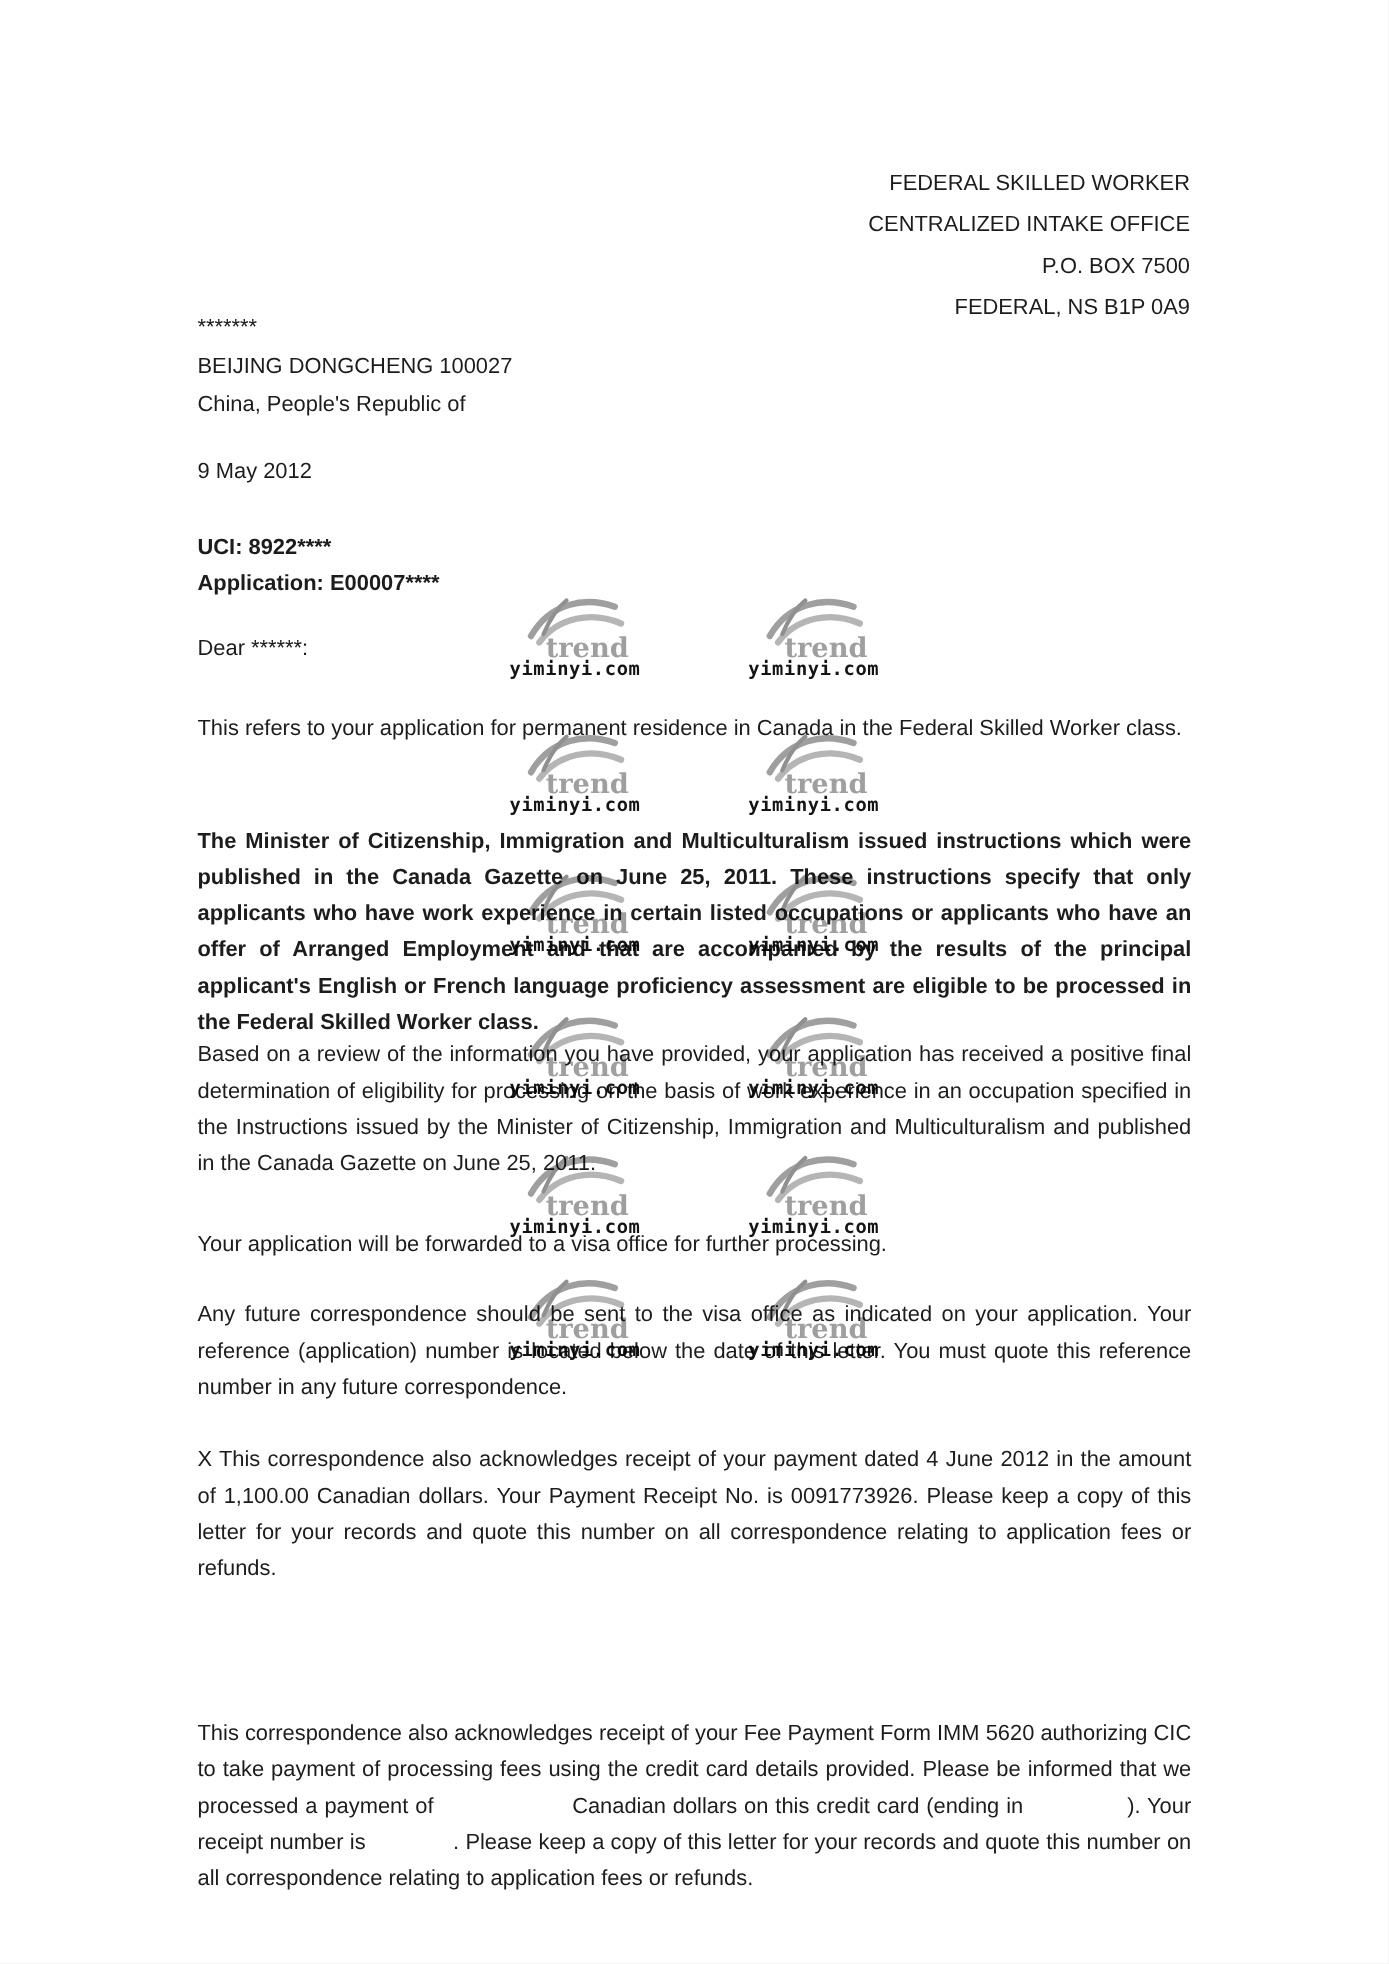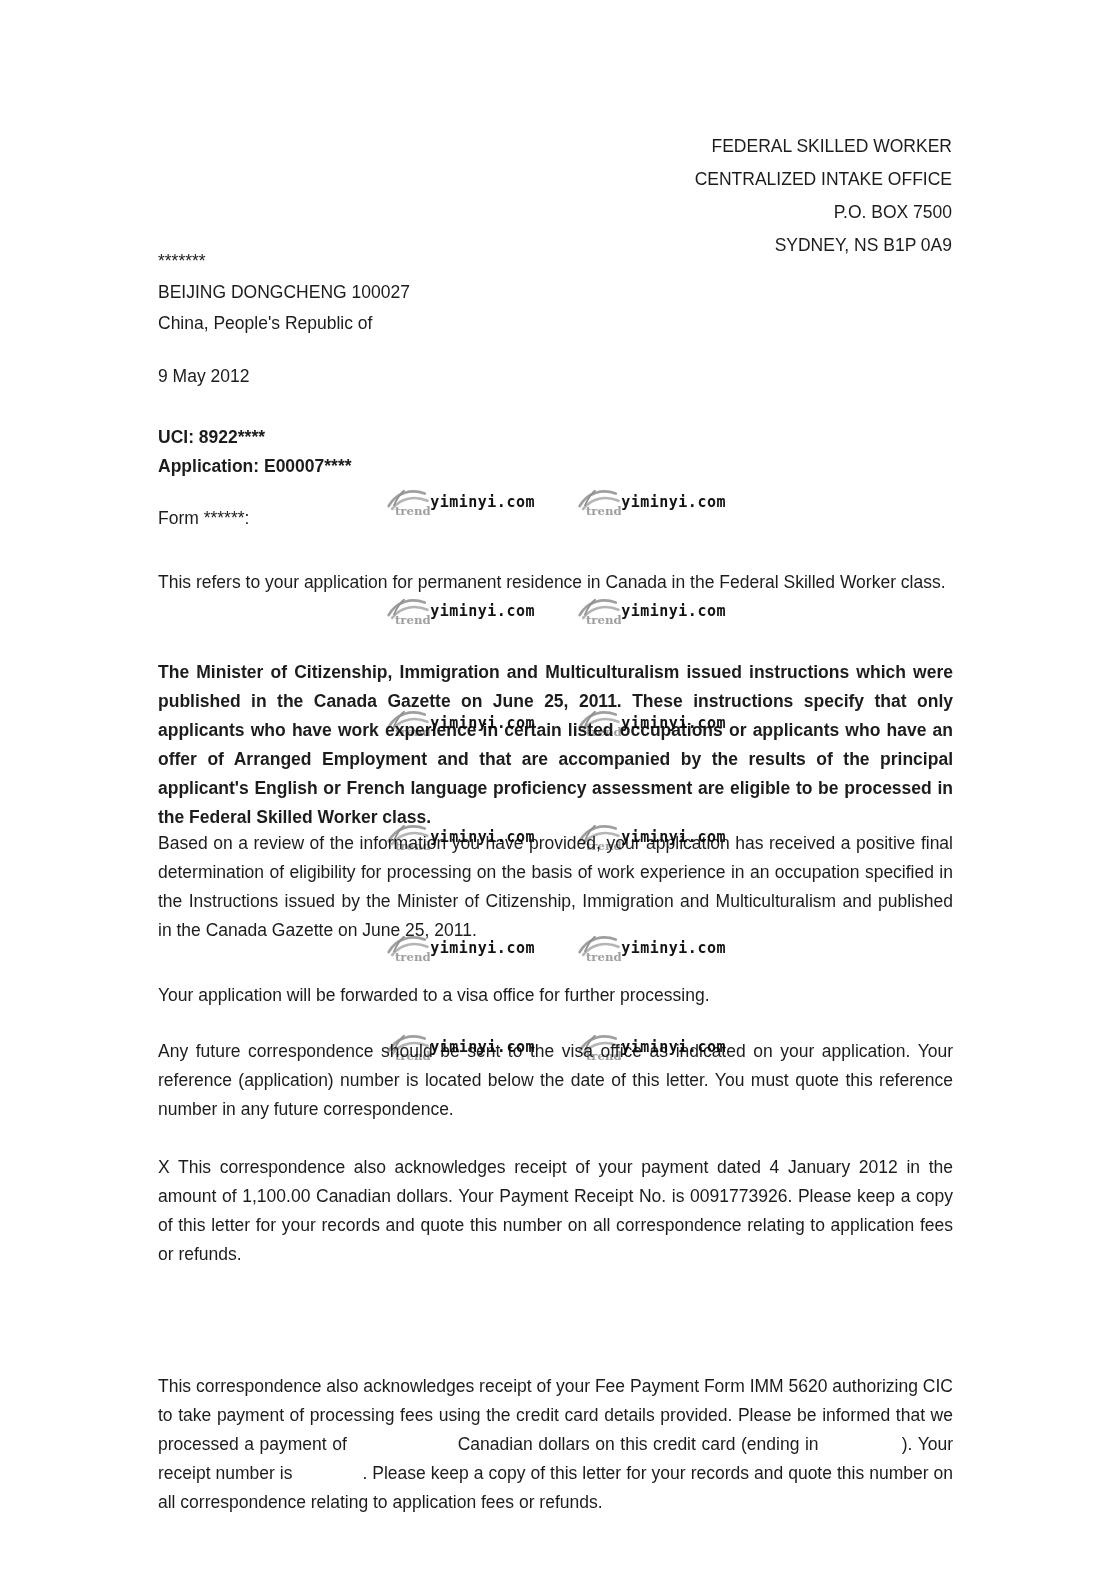--- a/index.html
+++ b/index.html
@@ -41,21 +41,21 @@
   .p4 { top: 981px; }
   .p5 { top: 1037px; }
   .p6 { top: 1153px; }
   .p7 { top: 1372px; }
 
   
   .wm {
     position: absolute;
     width: 150px;
     display: flex;
-    flex-direction: row;
+    flex-direction: column;
     align-items: center;
     mix-blend-mode: multiply;
     pointer-events: none;
   }
   .wm svg { width: 88px; height: 52px; opacity: 0.85; }
   .wm-text {
     font-family: "DejaVu Sans Mono", monospace;
     font-weight: bold;
     font-size: 15px;
     letter-spacing: 0.5px;
@@ -74,44 +74,44 @@
 </style>
 </head>
 <body>
 
 <div class="page">
 
   <div class="letterhead">
     <div>FEDERAL SKILLED WORKER</div>
     <div>CENTRALIZED INTAKE OFFICE</div>
     <div>P.O. BOX 7500</div>
-    <div>SYDNEY, NS B1P 0A9</div>
+    <div>FEDERAL, NS B1P 0A9</div>
   </div>
 
   <div class="abs-left recipient">
     <div>*******</div>
     <div>BEIJING DONGCHENG 100027</div>
     <div>China, People's Republic of</div>
   </div>
 
   <div class="abs-left date-line">9 May 2012</div>
 
   <div class="abs-left refblock">
     <div>UCI: 8922****</div>
     <div>Application: E00007****</div>
   </div>
 
-  <div class="abs-left salutation">Form ******:</div>
+  <div class="abs-left salutation">Dear ******:</div>
 
   <p class="para p1">This refers to your application for permanent residence in Canada in the Federal Skilled Worker class.</p>
   <p class="para p2">The Minister of Citizenship, Immigration and Multiculturalism issued instructions which were published in the Canada Gazette on June 25, 2011. These instructions specify that only applicants who have work experience in certain listed occupations or applicants who have an offer of Arranged Employment and that are accompanied by the results of the principal applicant's English or French language proficiency assessment are eligible to be processed in the Federal Skilled Worker class.</p>
   <p class="para p3">Based on a review of the information you have provided, your application has received a positive final determination of eligibility for processing on the basis of work experience in an occupation specified in the Instructions issued by the Minister of Citizenship, Immigration and Multiculturalism and published in the Canada Gazette on June 25, 2011.</p>
   <p class="para p4">Your application will be forwarded to a visa office for further processing.</p>
   <p class="para p5">Any future correspondence should be sent to the visa office as indicated on your application. Your reference (application) number is located below the date of this letter. You must quote this reference number in any future correspondence.</p>
-  <p class="para p6">X This correspondence also acknowledges receipt of your payment dated 4 January 2012 in the amount of 1,100.00 Canadian dollars. Your Payment Receipt No. is 0091773926. Please keep a copy of this letter for your records and quote this number on all correspondence relating to application fees or refunds.</p>
+  <p class="para p6">X This correspondence also acknowledges receipt of your payment dated 4 June 2012 in the amount of 1,100.00 Canadian dollars. Your Payment Receipt No. is 0091773926. Please keep a copy of this letter for your records and quote this number on all correspondence relating to application fees or refunds.</p>
   <p class="para p7">This correspondence also acknowledges receipt of your Fee Payment Form IMM 5620 authorizing CIC to take payment of processing fees using the credit card details provided. Please be informed that we processed a payment of &nbsp;&nbsp;&nbsp;&nbsp;&nbsp;&nbsp;&nbsp;&nbsp;&nbsp;&nbsp;&nbsp;&nbsp;&nbsp;&nbsp;&nbsp;&nbsp;&nbsp;&nbsp; Canadian dollars on this credit card (ending in &nbsp;&nbsp;&nbsp;&nbsp;&nbsp;&nbsp;&nbsp;&nbsp;&nbsp;&nbsp;&nbsp;&nbsp;&nbsp; ). Your receipt number is &nbsp;&nbsp;&nbsp;&nbsp;&nbsp;&nbsp;&nbsp;&nbsp;&nbsp;&nbsp;&nbsp;&nbsp; . Please keep a copy of this letter for your records and quote this number on all correspondence relating to application fees or refunds.</p>
 
   <div class="wm wm-a wm-r1">
     <svg viewBox="0 0 100 62">
       <path d="M8 38 C 26 6, 60 0, 88 10" fill="none" stroke-width="6" stroke-linecap="round" stroke="#8f8f8f"></path>
       <path d="M16 44 C 34 20, 66 14, 94 26" fill="none" stroke="#a8a8a8" stroke-width="6" stroke-linecap="round"></path>
       <path d="M20 36 C 26 22, 32 12, 42 4" fill="none" stroke="#7d7d7d" stroke-width="4" stroke-linecap="round"></path>
       <text x="22" y="58" font-family="DejaVu Serif, serif" font-weight="bold" font-size="26" fill="#8f8f8f">trend</text>
     </svg>
     <div class="wm-text">yiminyi.com</div>

